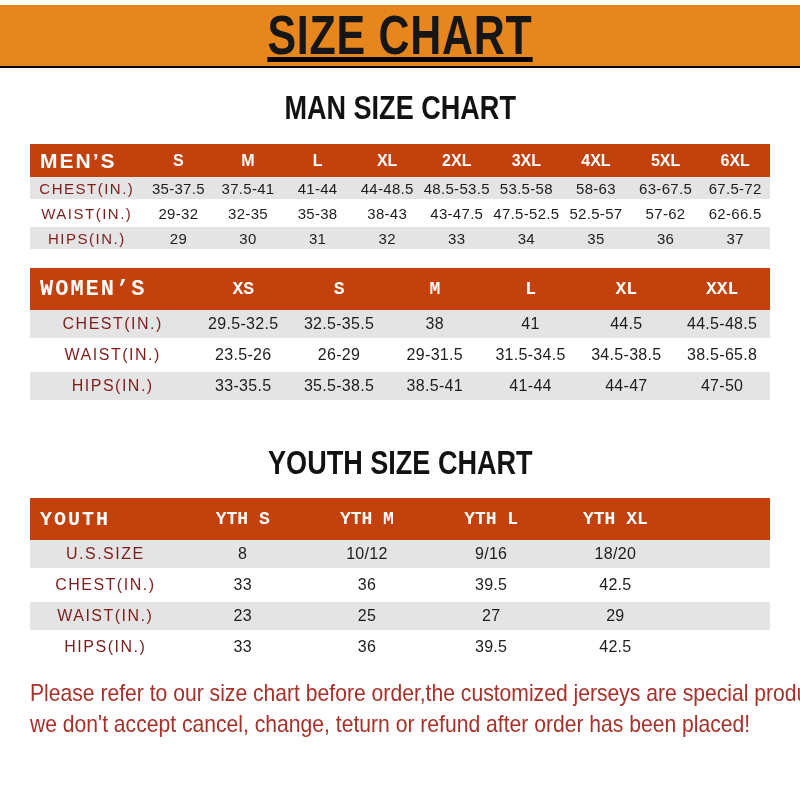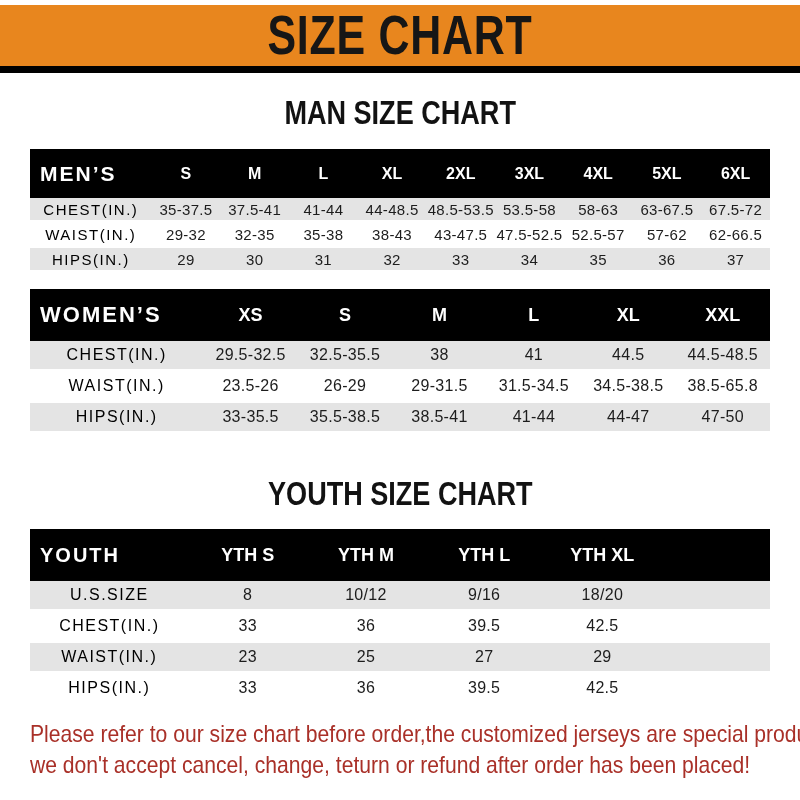--- a/index.html
+++ b/index.html
@@ -19,21 +19,22 @@
   }
 
   
   .banner {
     margin-top: 5px;
     height: 61px;
     background: #E8861E;
     display: flex;
     align-items: center;
     justify-content: center;
-    border-bottom: 7px solid #000000;
+    border-bottom: 2px solid #000000;
+    text-decoration: underline;
   }
   .banner-title {
     font-size: 55px;
     font-weight: 900;
     color: #161616;
     letter-spacing: 1px;
     transform: scaleX(0.78);
     white-space: nowrap;
     line-height: 1;
   }
@@ -57,55 +58,55 @@
 
   
   .tbl-wrap { padding: 0 30px; }
   table {
     width: 100%;
     border-collapse: separate;
     border-spacing: 0;
     table-layout: fixed;
   }
   thead th {
-    background: #000000;
+    background: #c2410c;
     color: #ffffff;
     font-weight: 600;
     text-align: center;
-    padding: 8px;
+    padding: 0;
   }
   th.corner {
     text-align: left;
     padding-left: 10px;
     font-weight: 800;
     letter-spacing: 2px;
   }
   tbody td {
     text-align: center;
     color: #1d1d1d;
     border-bottom: 3px solid #ffffff;
     padding: 0;
     letter-spacing: 0.3px;
   }
   tbody tr:nth-child(odd) td { background: #E4E4E4; }
   tbody tr:nth-child(even) td { background: #ffffff; }
   td.rowlabel {
     letter-spacing: 1.5px;
-    color: #000000;
+    color: #7f1d1d;
   }
 
   
   .tbl-men { margin-top: 17px; }
   .tbl-men thead th { height: 33px; font-size: 16px; }
   .tbl-men th.corner { width: 14%; font-size: 21px; }
   .tbl-men tbody td { height: 22px; font-size: 15px; }
 
   
   .tbl-women, .tbl-youth { margin-top: 16px; }
-  .tbl-women thead th, .tbl-youth thead th { height: 36px; font-size: 18px; }
+  .tbl-women thead th, .tbl-youth thead th { height: 42px; font-size: 18px; font-family: Liberation Mono, monospace; }
   .tbl-women th.corner { width: 21%; font-size: 22px; }
   .tbl-youth th.corner { width: 19%; font-size: 20px; }
   .tbl-youth th.spacer, .tbl-youth td.spacer { width: 12.5%; }
   .tbl-women tbody td, .tbl-youth tbody td { height: 28px; font-size: 16px; }
 
   
   .footer {
     margin-top: 13px;
     padding: 0 30px;
     color: #A93028;

